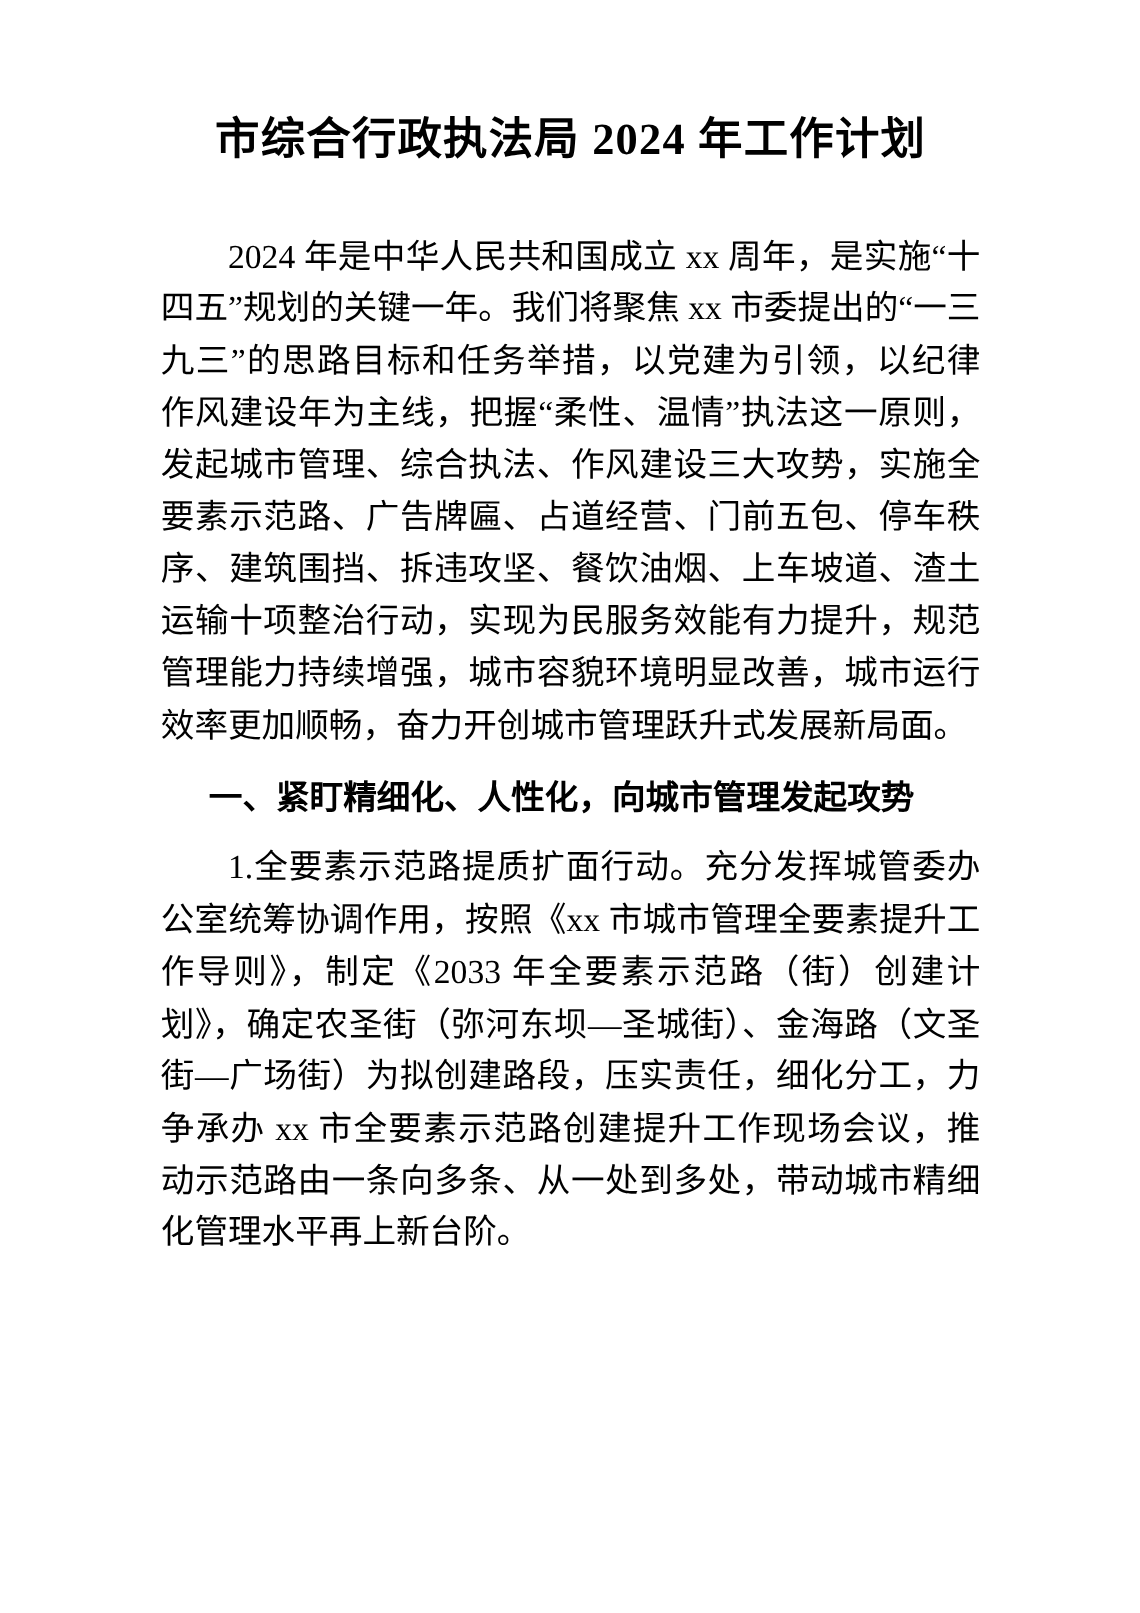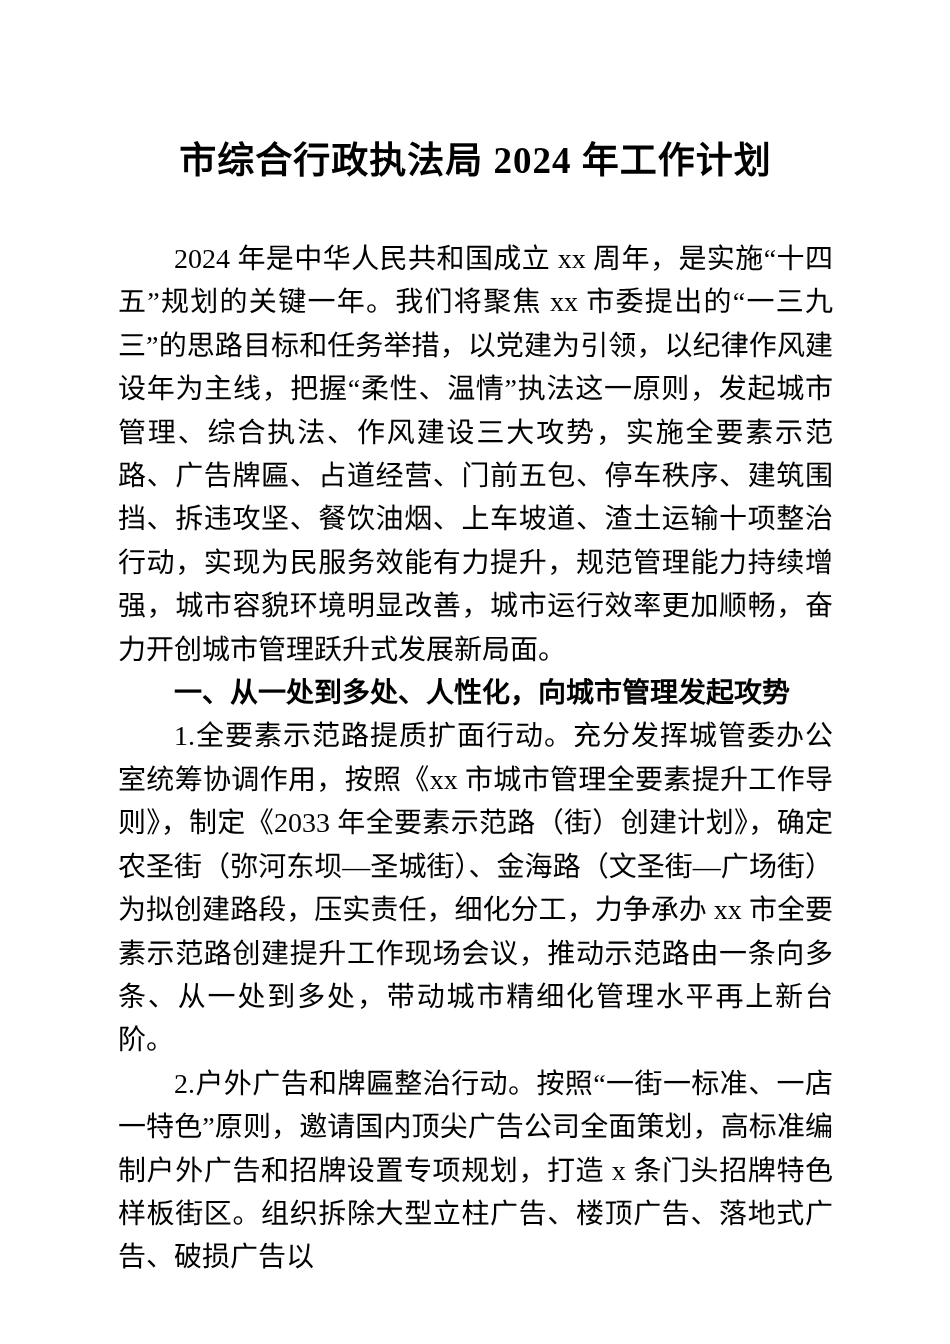--- a/index.html
+++ b/index.html
@@ -9,42 +9,42 @@
   }
   body {
     width: 950px;
     height: 1344px;
     overflow: hidden;
   }
   .page {
     box-sizing: border-box;
     width: 950px;
     height: 1216px;
-    padding: 118px 117px 0 118px;
+    padding: 74px 117px 0 118px;
     background: #ffffff;
     color: #000000;
   }
   .doc-title {
     font-family: "Liberation Serif", "DejaVu Serif", serif;
     font-weight: bold;
     font-size: 37px;
     line-height: 58px;
     text-align: center;
     letter-spacing: 1px;
     margin: 14px 0 47px 0;
     color: #000000;
   }
   .body-para {
     font-family: "Liberation Serif", "DejaVu Serif", serif;
     font-weight: normal;
     font-size: 28px;
     line-height: 43.4px;
     text-align: justify;
     text-indent: 2em;
-    margin: 0;
+    margin: 16px;
     color: #000000;
   }
   .section-heading {
     font-family: "Liberation Sans", "DejaVu Sans", sans-serif;
     font-weight: bold;
     font-size: 28px;
     line-height: 43.4px;
     text-align: justify;
     text-indent: 2em;
     margin: 0;
@@ -52,18 +52,17 @@
   }
 </style>
 </head>
 <body>
 
 <div class="page">
   <h1 class="doc-title">市综合行政执法局 2024 年工作计划</h1>
 
   <p class="body-para">2024 年是中华人民共和国成立 xx 周年，是实施“十四五”规划的关键一年。我们将聚焦 xx 市委提出的“一三九三”的思路目标和任务举措，以党建为引领，以纪律作风建设年为主线，把握“柔性、温情”执法这一原则，发起城市管理、综合执法、作风建设三大攻势，实施全要素示范路、广告牌匾、占道经营、门前五包、停车秩序、建筑围挡、拆违攻坚、餐饮油烟、上车坡道、渣土运输十项整治行动，实现为民服务效能有力提升，规范管理能力持续增强，城市容貌环境明显改善，城市运行效率更加顺畅，奋力开创城市管理跃升式发展新局面。</p>
 
-  <h2 class="section-heading">一、从一处到多处、人性化，向城市管理发起攻势</h2>
+  <h2 class="section-heading">一、紧盯精细化、人性化，向城市管理发起攻势</h2>
 
   <p class="body-para">1.全要素示范路提质扩面行动。充分发挥城管委办公室统筹协调作用，按照《xx 市城市管理全要素提升工作导则》，制定《2033 年全要素示范路（街）创建计划》，确定农圣街（弥河东坝—圣城街）、金海路（文圣街—广场街）为拟创建路段，压实责任，细化分工，力争承办 xx 市全要素示范路创建提升工作现场会议，推动示范路由一条向多条、从一处到多处，带动城市精细化管理水平再上新台阶。</p>
 
-  <p class="body-para">2.户外广告和牌匾整治行动。按照“一街一标准、一店一特色”原则，邀请国内顶尖广告公司全面策划，高标准编制户外广告和招牌设置专项规划，打造 x 条门头招牌特色样板街区。组织拆除大型立柱广告、楼顶广告、落地式广告、破损广告以</p>
 </div>
 
 </body></html>

